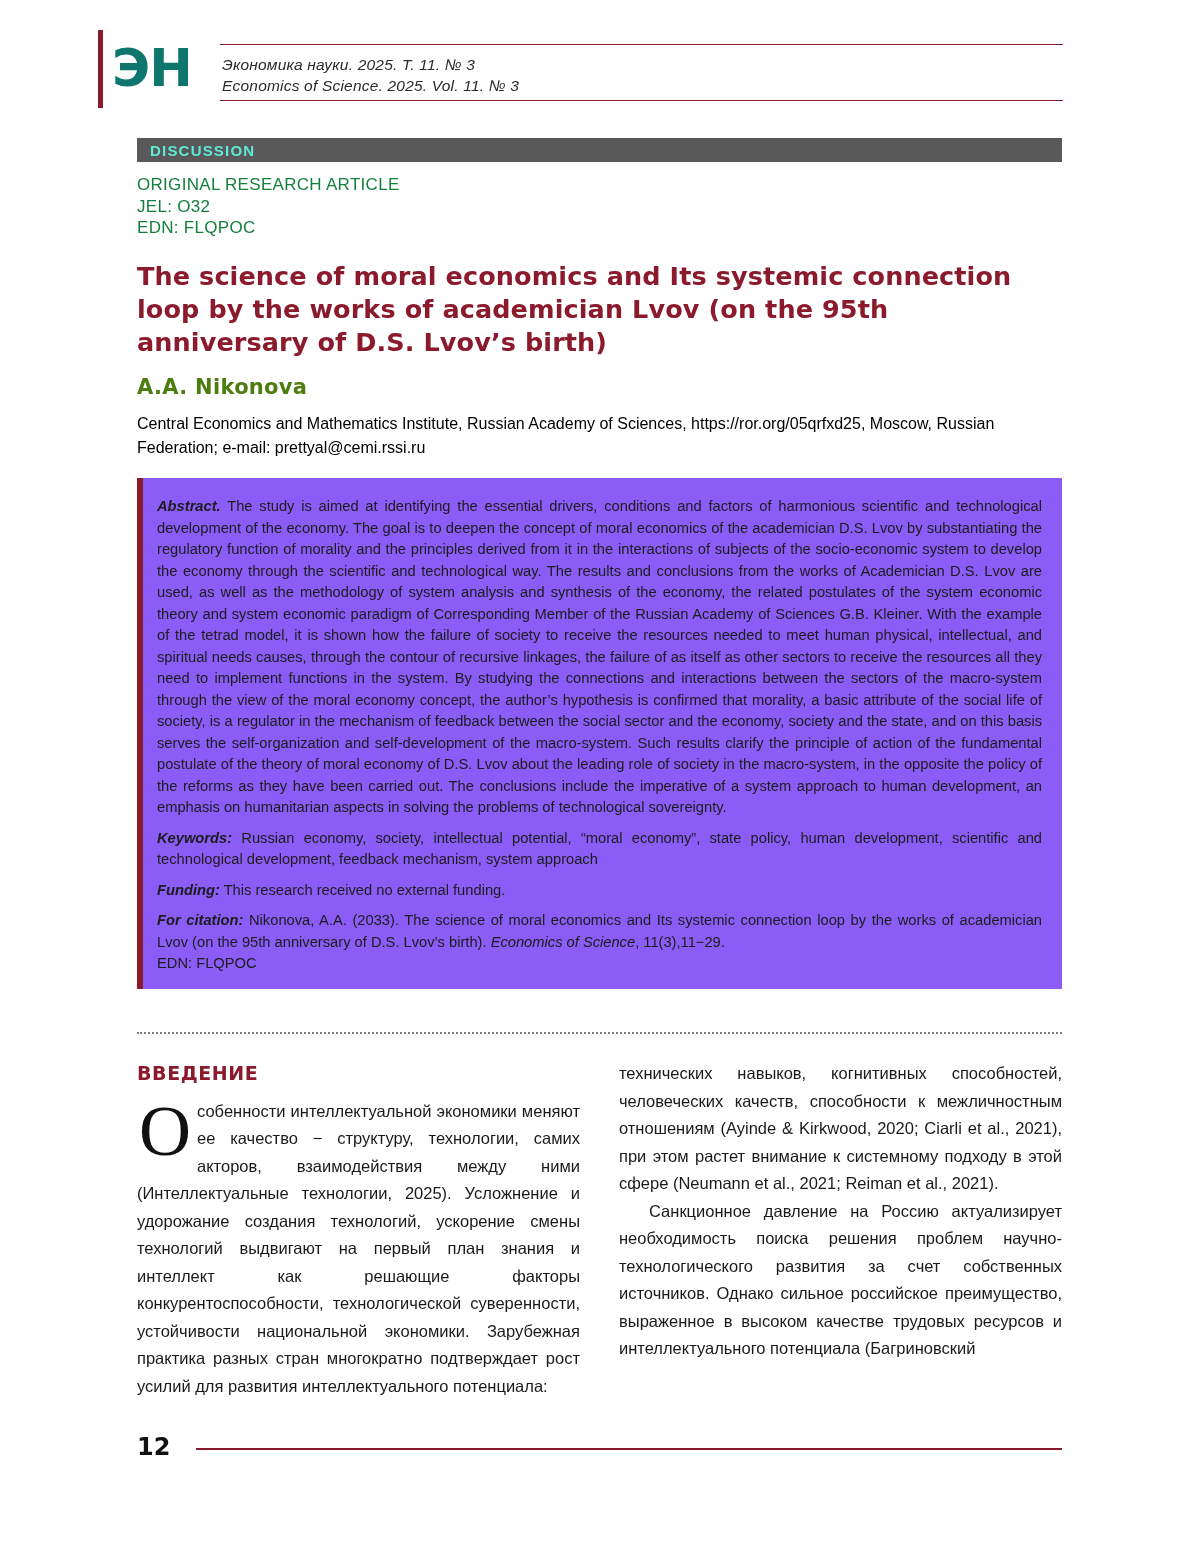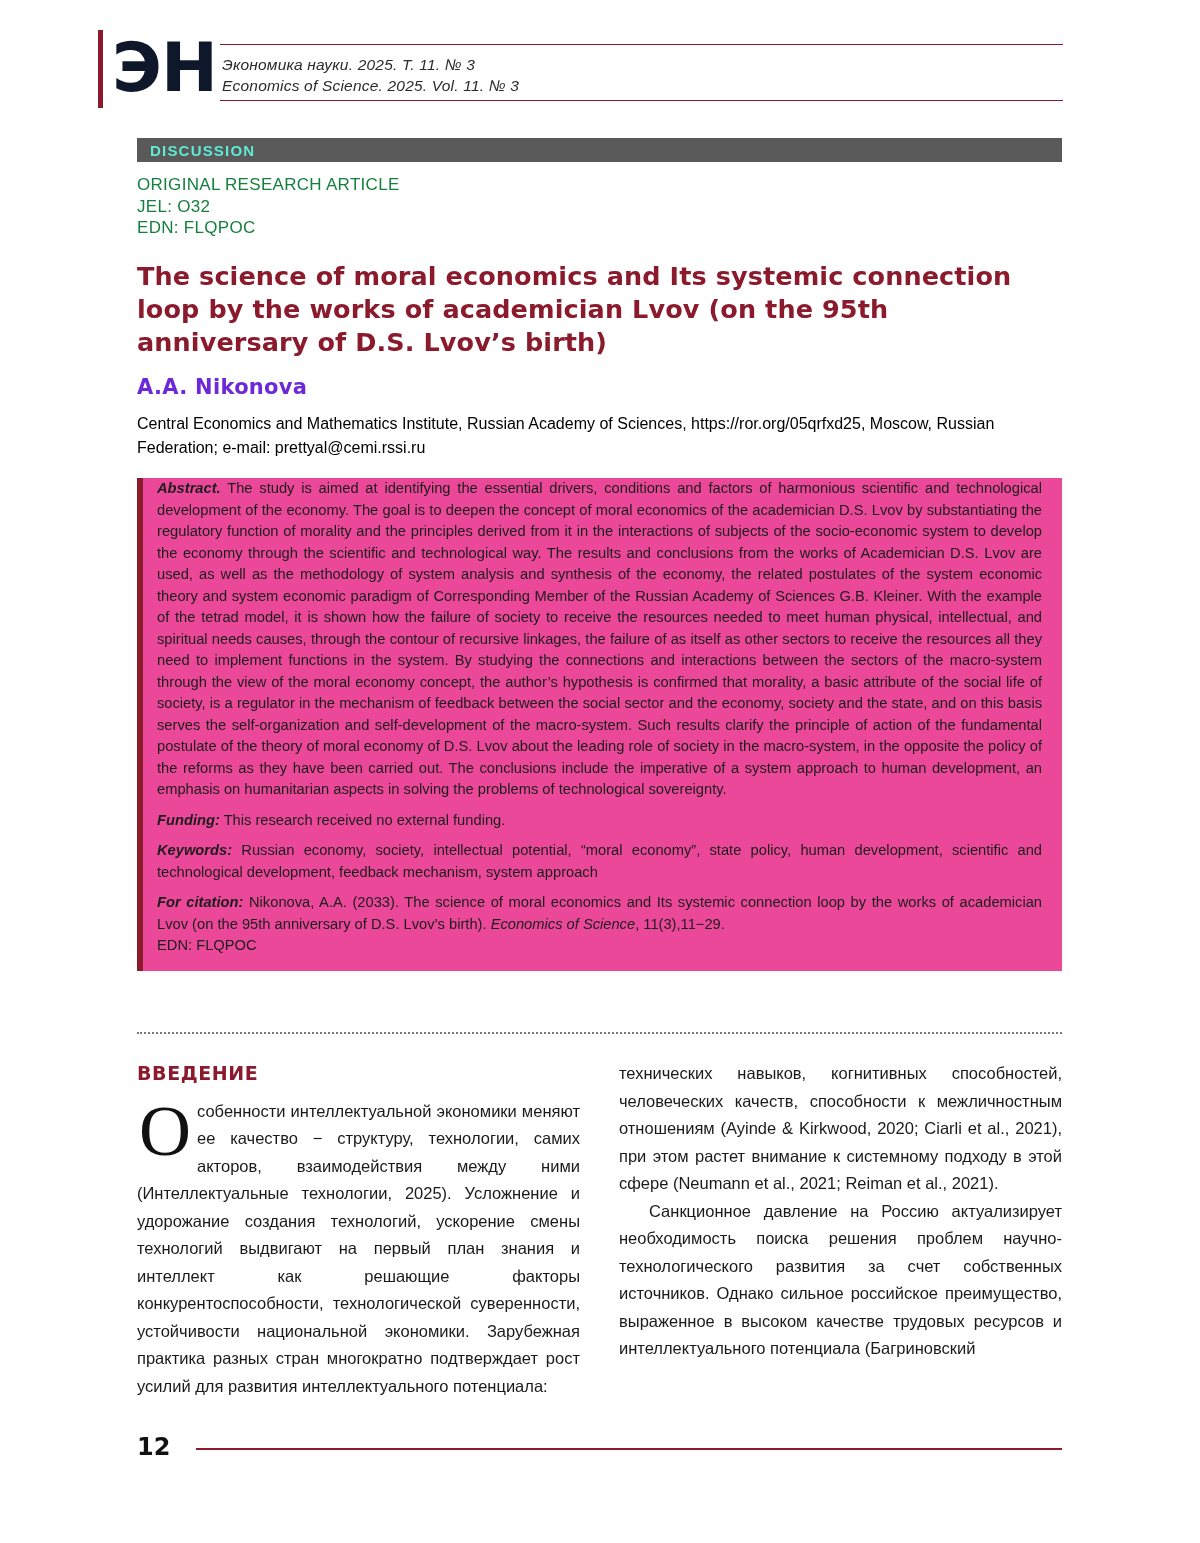--- a/index.html
+++ b/index.html
@@ -37,24 +37,24 @@
     width: 5px;
     height: 78px;
     background: #8a1a2c;
   }
   .logo-text {
     position: absolute;
     left: 14px;
     top: 38px;
     font-family: "DejaVu Sans", sans-serif;
     font-weight: 700;
-    font-size: 68px;
+    font-size: 52px;
     line-height: 52px;
     letter-spacing: -1px;
-    color: #0f172a;
+    color: #0f766e;
     transform: translateY(-50%);
   }
   .header-rule-top {
     position: absolute;
     left: 122px;
     top: 14px;
     width: 843px;
     height: 1px;
     background: #8a1a2c;
   }
@@ -119,21 +119,21 @@
     letter-spacing: 0.1px;
   }
 
   .author {
     position: absolute;
     left: 137px;
     top: 375px;
     font-family: "DejaVu Sans", sans-serif;
     font-weight: 700;
     font-size: 21px;
-    color: #6d28d9;
+    color: #4d7c0f;
     letter-spacing: 0.3px;
   }
 
   .affiliation {
     position: absolute;
     left: 137px;
     top: 412px;
     width: 905px;
     font-size: 16px;
     line-height: 24px;
@@ -150,22 +150,22 @@
   .abstract-bar {
     position: absolute;
     left: 0;
     top: 0;
     width: 6px;
     height: 100%;
     background: #8a1a2c;
   }
   .abstract-box {
     margin-left: 6px;
-    background: #ec4899;
-    padding: 0 20px 14px 14px;
+    background: #8b5cf6;
+    padding: 18px 20px 14px 14px;
     box-sizing: border-box;
     width: 919px;
   }
   .abstract-box p {
     margin: 0 0 9px 0;
     font-size: 14.7px;
     line-height: 21.5px;
     color: #1c1c1c;
     text-align: justify;
   }
@@ -270,22 +270,22 @@
   <div class="title">The science of moral economics and Its systemic connection loop by the works of academician Lvov (on the 95th anniversary of D.S. Lvov’s birth)</div>
 
   <div class="author">A.A. Nikonova</div>
 
   <div class="affiliation">Central Economics and Mathematics Institute, Russian Academy of Sciences, https://ror.org/05qrfxd25, Moscow, Russian Federation; e-mail: prettyal@cemi.rssi.ru</div>
 
   <div class="abstract-wrap">
     <div class="abstract-bar"></div>
     <div class="abstract-box">
       <p><span class="lbl-italic-b">Abstract.</span> <span>The study is aimed at identifying the essential drivers, conditions and factors of harmonious scientific and technological development of the economy. The goal is to deepen the concept of moral economics of the academician D.S. Lvov by substantiating the regulatory function of morality and the principles derived from it in the interactions of subjects of the socio-economic system to develop the economy through the scientific and technological way. The results and conclusions from the works of Academician D.S. Lvov are used, as well as the methodology of system analysis and synthesis of the economy, the related postulates of the system economic theory and system economic paradigm of Corresponding Member of the Russian Academy of Sciences G.B. Kleiner. With the example of the tetrad model, it is shown how the failure of society to receive the resources needed to meet human physical, intellectual, and spiritual needs causes, through the contour of recursive linkages, the failure of as itself as other sectors to receive the resources all they need to implement functions in the system. By studying the connections and interactions between the sectors of the macro-system through the view of the moral economy concept, the author’s hypothesis is confirmed that morality, a basic attribute of the social life of society, is a regulator in the mechanism of feedback between the social sector and the economy, society and the state, and on this basis serves the self-organization and self-development of the macro-system. Such results clarify the principle of action of the fundamental postulate of the theory of moral economy of D.S. Lvov about the leading role of society in the macro-system, in the opposite the policy of the reforms as they have been carried out. The conclusions include the imperative of a system approach to human development, an emphasis on humanitarian aspects in solving the problems of technological sovereignty.</span></p>
+      <p><span class="lbl-italic-b">Keywords:</span> <span>Russian economy, society, intellectual potential, “moral economy”, state policy, human development, scientific and technological development, feedback mechanism, system approach</span></p>
       <p><span class="lbl-italic-b">Funding:</span> <span>This research received no external funding.</span></p>
-      <p><span class="lbl-italic-b">Keywords:</span> <span>Russian economy, society, intellectual potential, “moral economy”, state policy, human development, scientific and technological development, feedback mechanism, system approach</span></p>
       <p><span class="lbl-italic-b">For citation:</span> <span>Nikonova, A.A. (2033). The science of moral economics and Its systemic connection loop by the works of academician Lvov (on the 95th anniversary of D.S. Lvov’s birth).</span> <span style="font-style:italic">Economics of Science</span><span>, 11(3),11−29.</span><br><span>EDN: FLQPOC</span></p>
     </div>
   </div>
 
   <div class="dotted"></div>
 
   <div class="col col-left">
     <h2>ВВЕДЕНИЕ</h2>
     <p class="dropcap-para"><span class="dropcap">О</span><span>собенности интеллектуальной экономики меняют ее качество − структуру, технологии, самих акторов, взаимодействия между ними (Интеллектуальные технологии, 2025). Усложнение и удорожание создания технологий, ускорение смены технологий выдвигают на первый план знания и интеллект как решающие факторы конкурентоспособности, технологической суверенности, устойчивости национальной экономики. Зарубежная практика разных стран многократно подтверждает рост усилий для развития интеллектуального потенциала:</span></p>
   </div>

